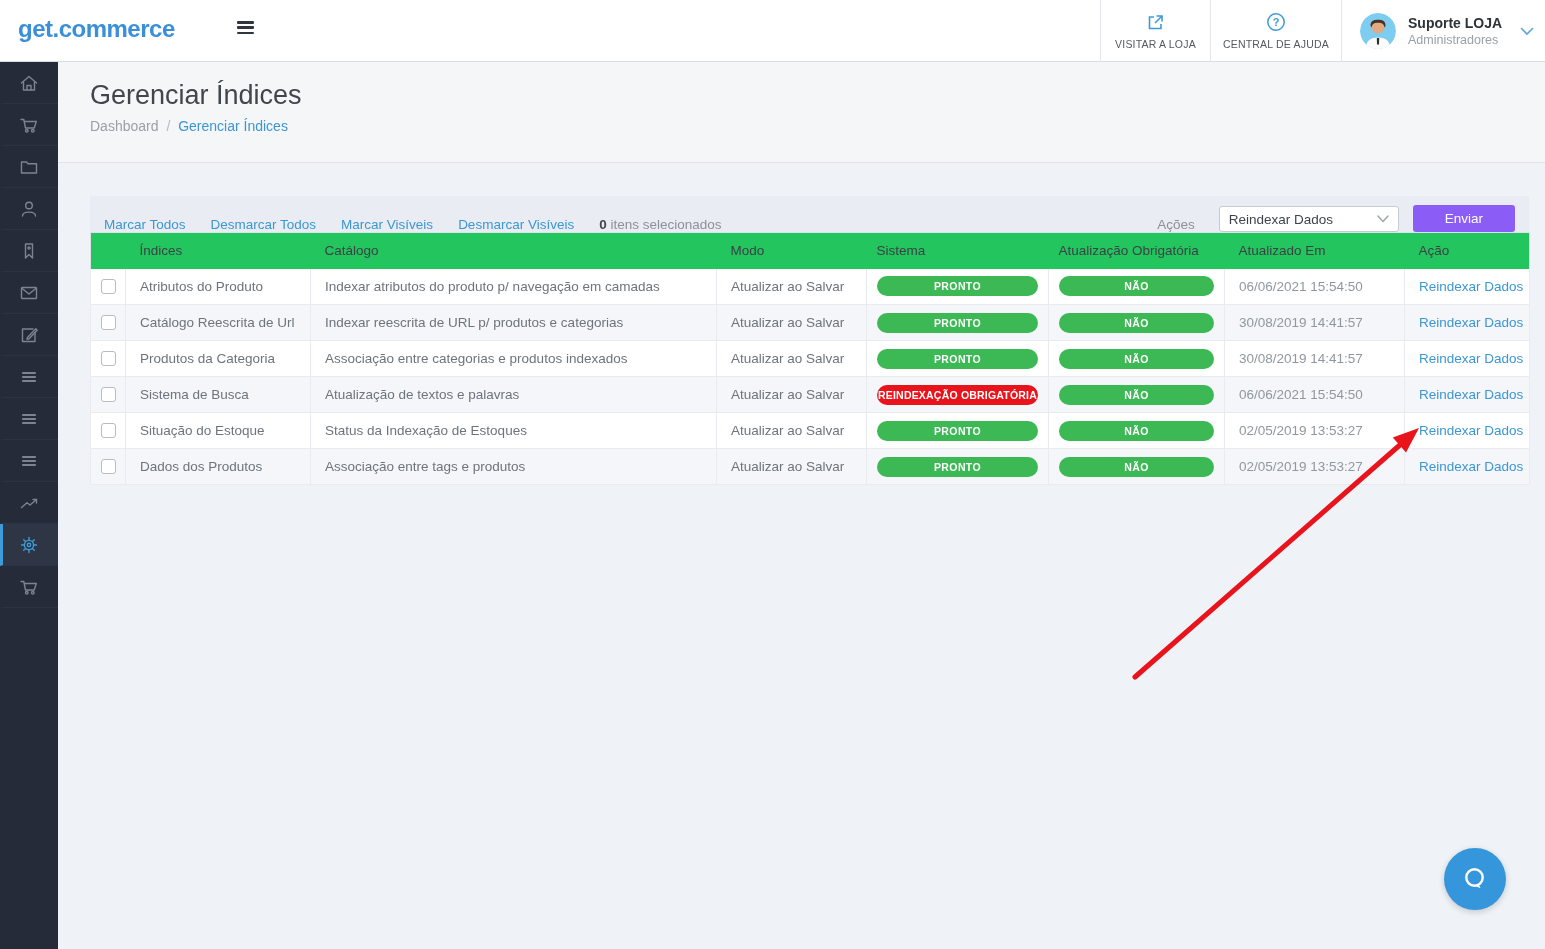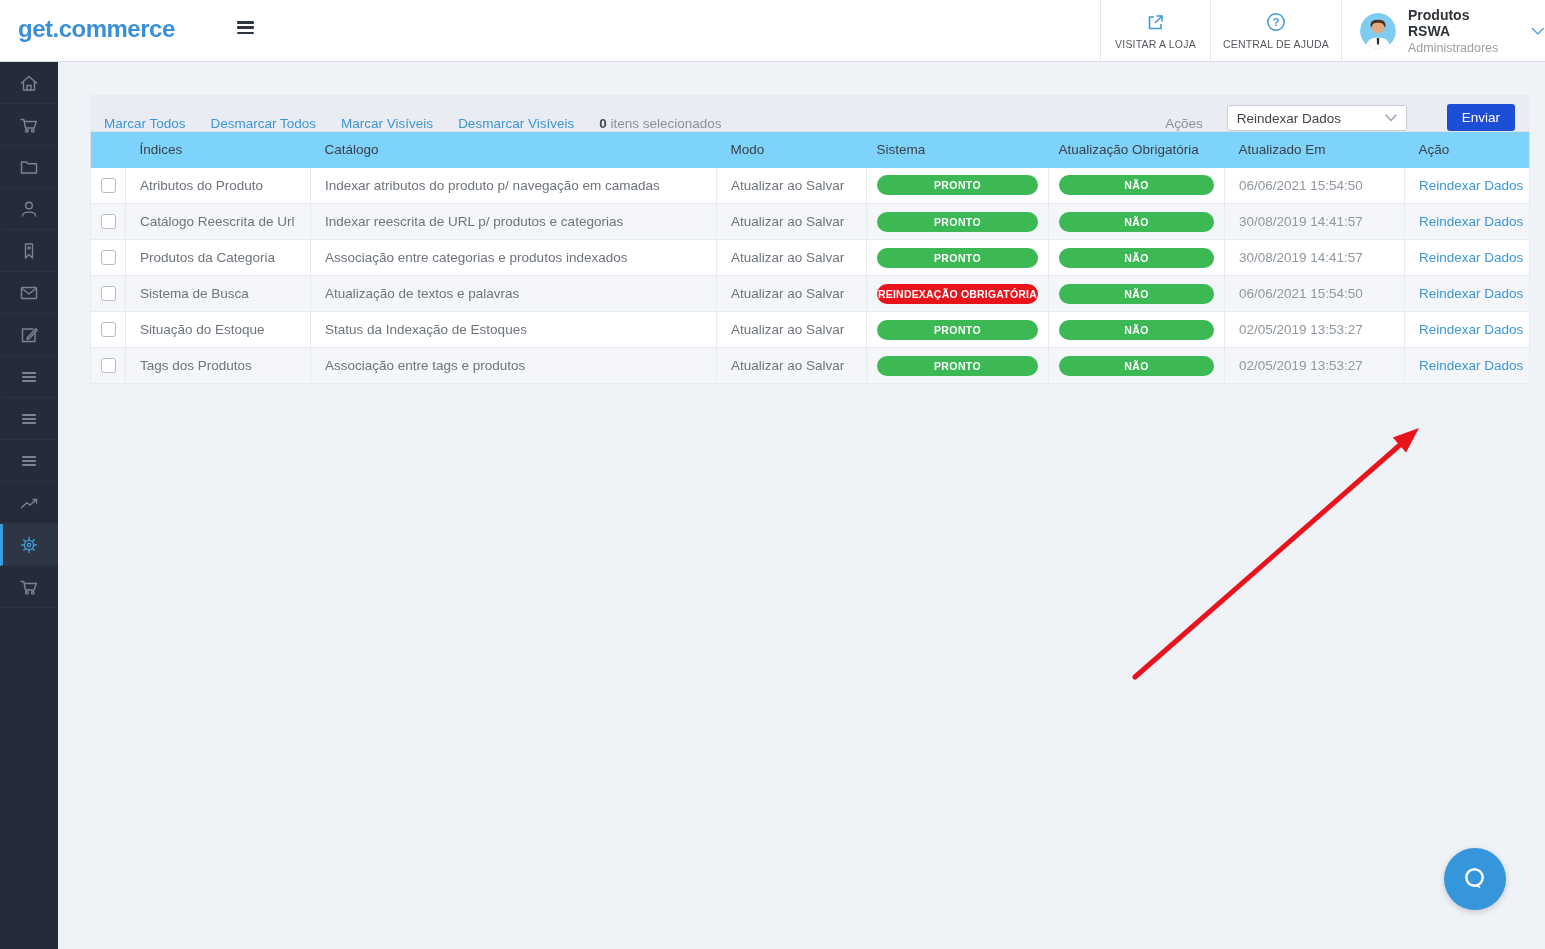--- a/index.html
+++ b/index.html
@@ -56,25 +56,25 @@
   .content { padding:33px 16px 0 32px; }
   .toolbar { height:36px; background:#e9edf3; display:flex; align-items:flex-end; padding:0 14px; font-size:13.5px; }
   .tb-link { color:#3c96d2; margin-right:25px; cursor:pointer; }
   .tb-count b { color:#42474d; }
   .tb-count { color:#8b9198; }
   .tb-spacer { flex:1; }
   .tb-actions-label { color:#8b9198; margin-right:24px; }
   .tb-select { width:180px; height:26px; background:#fff; border:1px solid #c6ccd4; border-radius:3px;
                display:flex; align-items:center; justify-content:space-between; padding:0 9px;
                color:#3f444a; cursor:pointer; margin-right:14px; }
-  .tb-submit { background:#1d4ed8; color:#fff; border:none; border-radius:3px; height:27px;
-               padding:0 15px; font-size:13.5px; font-family:inherit; cursor:pointer;margin-left:26px; }
+  .tb-submit { background:#8b5cf6; color:#fff; border:none; border-radius:3px; height:27px;
+               padding:0 32px; font-size:13.5px; font-family:inherit; cursor:pointer; }
 
   table { width:100%; border-collapse:collapse; background:#fff; border:1px solid #dee2e8; table-layout:fixed; }
-  thead th { background:#7dd3fc; height:36px; font-weight:400; font-size:13.5px; color:#3d4147;
+  thead th { background:#22c55e; height:36px; font-weight:400; font-size:13.5px; color:#3d4147;
              text-align:left; padding:0 14px; }
   tbody td { height:36px; font-size:13.5px; color:#6e747b; padding:0 14px;
              border:1px solid #e8ebef; border-top:none; white-space:nowrap; overflow:hidden; }
   tbody tr:nth-child(even) td { background:#f4f6f9; }
   td.c-check, th.c-check { width:35px; text-align:center; padding:0; }
   th.c-index,  td.c-index  { width:185px; }
   th.c-desc,   td.c-desc   { width:406px; }
   th.c-mode,   td.c-mode   { width:150px; }
   th.c-status, td.c-status { width:182px; padding:0 10px; }
   th.c-req,    td.c-req    { width:176px; padding:0 10px; }
@@ -129,21 +129,21 @@
       <span class="avatar">
         <svg width="36" height="36" viewBox="0 0 36 36">
           <circle cx="18" cy="18" r="18" fill="#7ecdf0"></circle>
           <circle cx="18" cy="14" r="6.5" fill="#e3a983"></circle>
           <path d="M10.5 11.5 Q11 6.5 18 6.8 Q25 6.5 25.5 11.8 Q25.8 13.5 24.5 14.5 Q24 9.5 18 9.8 Q12 9.5 11.5 14.5 Q10.3 13.3 10.5 11.5Z" fill="#4a3325"></path>
           <path d="M6 33 Q7 24.5 18 24.5 Q29 24.5 30 33 Q24 36.5 18 36.5 Q12 36.5 6 33Z" fill="#fbfbfb"></path>
           <path d="M16.8 25 L19.2 25 L19 31.5 L17 31.5Z" fill="#2b2f36"></path>
         </svg>
       </span>
       <div class="user-text">
-        <div class="user-name">Produtos RSWA</div>
+        <div class="user-name">Suporte LOJA</div>
         <div class="user-role">Administradores</div>
       </div>
       <svg class="user-chevron" width="14" height="9" viewBox="0 0 14 9" fill="none">
         <path d="M1.5 1.5 L7 7 L12.5 1.5" stroke="#5aa3dd" stroke-width="1.6" stroke-linecap="round"></path>
       </svg>
     </div>
   </div>
 </header>
 
 <aside class="sidebar" id="sidebar">
@@ -234,20 +234,28 @@
     <div class="side-item">
       <svg width="22" height="22" viewBox="0 0 22 22" fill="none" stroke-width="1.4" stroke-linecap="round" stroke-linejoin="round">
         <path d="M3 5.5 H5.8 L7.5 14 H16.2 L18.3 7.5 H6.3"></path>
         <circle cx="8.8" cy="16.8" r="1.3"></circle>
         <circle cx="14.8" cy="16.8" r="1.3"></circle>
       </svg>
     </div>
   </aside>
 
 <main class="main">
+  <div class="page-head">
+    <h1 class="page-title">Gerenciar Índices</h1>
+    <div class="breadcrumb">
+      <span class="bc-root">Dashboard</span>
+      <span class="bc-sep">/</span>
+      <span class="bc-current">Gerenciar Índices</span>
+    </div>
+  </div>
 
   <div class="content">
     <div class="grid-box">
       <div class="toolbar">
         <span class="tb-link">Marcar Todos</span>
         <span class="tb-link">Desmarcar Todos</span>
         <span class="tb-link">Marcar Visíveis</span>
         <span class="tb-link">Desmarcar Visíveis</span>
         <span class="tb-count"><b>0</b><span> itens selecionados</span></span>
         <span class="tb-spacer"></span>
@@ -340,21 +348,21 @@
                 <span class="badge ready">PRONTO</span>
               </td>
               <td class="c-req">
                 <span class="badge ready">NÃO</span>
               </td>
               <td class="c-date">02/05/2019 13:53:27</td>
               <td class="c-action"><a class="row-action">Reindexar Dados</a></td>
             </tr>
             <tr>
               <td class="c-check"><input type="checkbox" class="chk" style=""></td>
-              <td class="c-index">Tags dos Produtos</td>
+              <td class="c-index">Dados dos Produtos</td>
               <td class="c-desc">Associação entre tags e produtos</td>
               <td class="c-mode">Atualizar ao Salvar</td>
               <td class="c-status">
                 <span class="badge ready">PRONTO</span>
               </td>
               <td class="c-req">
                 <span class="badge ready">NÃO</span>
               </td>
               <td class="c-date">02/05/2019 13:53:27</td>
               <td class="c-action"><a class="row-action">Reindexar Dados</a></td>

